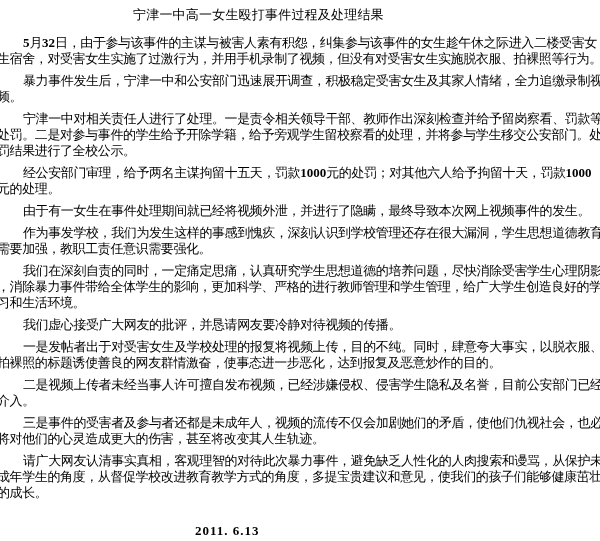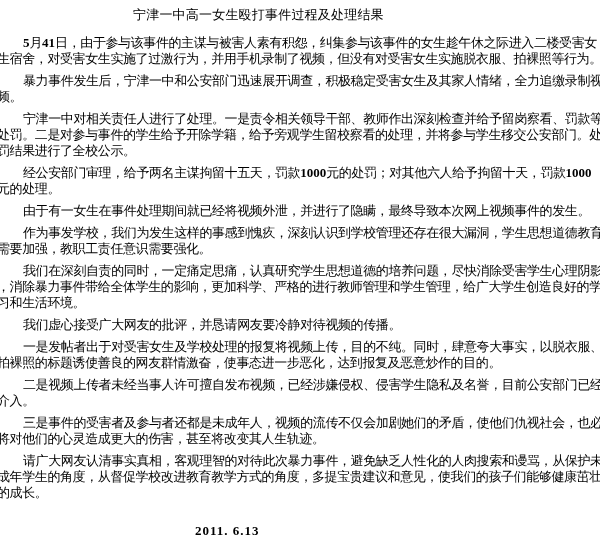--- a/index.html
+++ b/index.html
@@ -52,21 +52,21 @@
     white-space: nowrap;
   }
 </style>
 </head>
 <body>
 
 <div class="page">
   <h1 class="title">宁津一中高一女生殴打事件过程及处理结果</h1>
 
   <div class="paragraphs">
-      <p class="para"><b>5</b>月<b>41</b>日，由于参与该事件的主谋与被害人素有积怨，纠集参与该事件的女生趁午休之际进入二楼受害女生宿舍，对受害女生实施了过激行为，并用手机录制了视频，但没有对受害女生实施脱衣服、拍裸照等行为。</p>
+      <p class="para"><b>5</b>月<b>32</b>日，由于参与该事件的主谋与被害人素有积怨，纠集参与该事件的女生趁午休之际进入二楼受害女生宿舍，对受害女生实施了过激行为，并用手机录制了视频，但没有对受害女生实施脱衣服、拍裸照等行为。</p>
       <p class="para">暴力事件发生后，宁津一中和公安部门迅速展开调查，积极稳定受害女生及其家人情绪，全力追缴录制视频。</p>
       <p class="para">宁津一中对相关责任人进行了处理。一是责令相关领导干部、教师作出深刻检查并给予留岗察看、罚款等处罚。二是对参与事件的学生给予开除学籍，给予旁观学生留校察看的处理，并将参与学生移交公安部门。处罚结果进行了全校公示。</p>
       <p class="para">经公安部门审理，给予两名主谋拘留十五天，罚款<b>1000</b>元的处罚；对其他六人给予拘留十天，罚款<b>1000</b>元的处理。</p>
       <p class="para">由于有一女生在事件处理期间就已经将视频外泄，并进行了隐瞒，最终导致本次网上视频事件的发生。</p>
       <p class="para">作为事发学校，我们为发生这样的事感到愧疚，深刻认识到学校管理还存在很大漏洞，学生思想道德教育需要加强，教职工责任意识需要强化。</p>
       <p class="para">我们在深刻自责的同时，一定痛定思痛，认真研究学生思想道德的培养问题，尽快消除受害学生心理阴影，消除暴力事件带给全体学生的影响，更加科学、严格的进行教师管理和学生管理，给广大学生创造良好的学习和生活环境。</p>
       <p class="para">我们虚心接受广大网友的批评，并恳请网友要冷静对待视频的传播。</p>
       <p class="para">一是发帖者出于对受害女生及学校处理的报复将视频上传，目的不纯。同时，肆意夸大事实，以脱衣服、拍裸照的标题诱使善良的网友群情激奋，使事态进一步恶化，达到报复及恶意炒作的目的。</p>
       <p class="para">二是视频上传者未经当事人许可擅自发布视频，已经涉嫌侵权、侵害学生隐私及名誉，目前公安部门已经介入。</p>
       <p class="para">三是事件的受害者及参与者还都是未成年人，视频的流传不仅会加剧她们的矛盾，使他们仇视社会，也必将对他们的心灵造成更大的伤害，甚至将改变其人生轨迹。</p>

